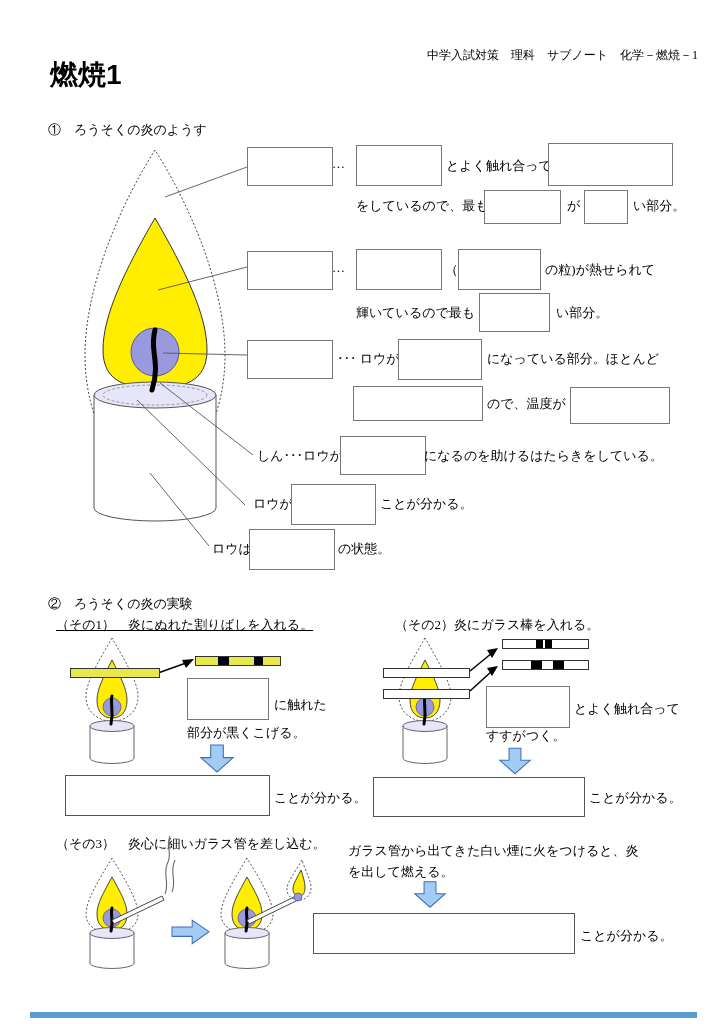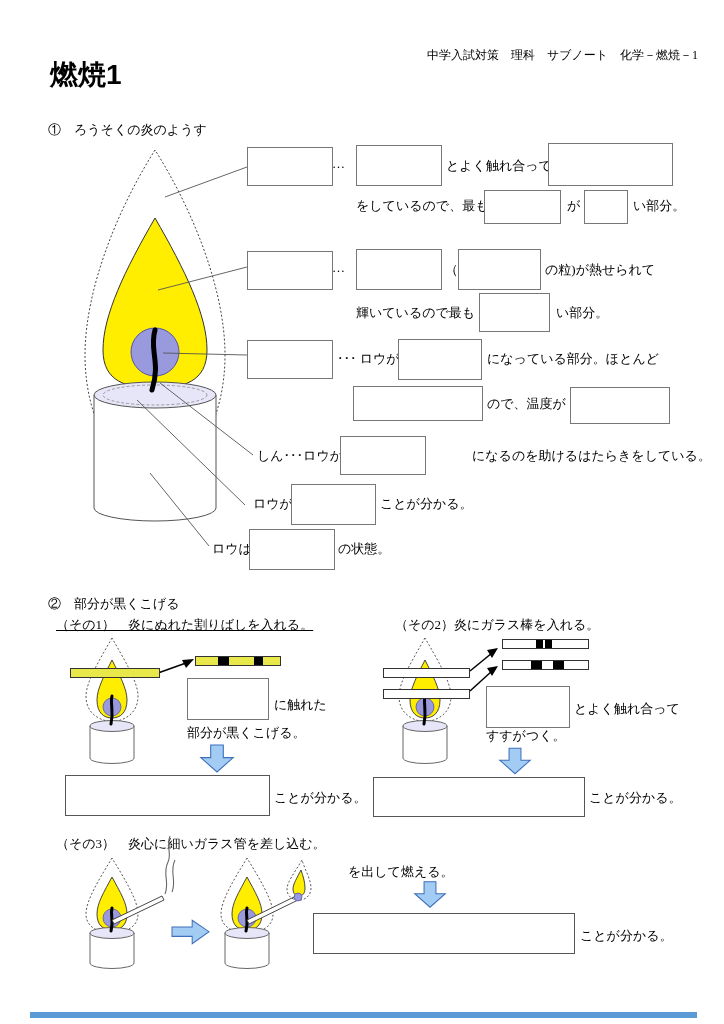--- a/index.html
+++ b/index.html
@@ -77,31 +77,31 @@
   <div class="box" style="left:247px;top:340px;width:84px;height:37px;"></div>
   <div class="t" style="left:337px;top:351px;">･･･ ロウが</div>
   <div class="box" style="left:398px;top:339px;width:82px;height:39px;"></div>
   <div class="t" style="left:487px;top:351px;">になっている部分。ほとんど</div>
   <div class="box" style="left:353px;top:386px;width:128px;height:33px;"></div>
   <div class="t" style="left:487px;top:396px;">ので、温度が</div>
   <div class="box" style="left:570px;top:387px;width:98px;height:35px;"></div>
 
   <div class="t" style="left:257px;top:448px;">しん･･･ロウが</div>
   <div class="box" style="left:340px;top:436px;width:84px;height:37px;"></div>
-  <div class="t" style="left:424px;top:448px;margin-left:48px;">になるのを助けるはたらきをしている。</div>
+  <div class="t" style="left:424px;top:448px;">になるのを助けるはたらきをしている。</div>
 
   <div class="t" style="left:253px;top:496px;">ロウが</div>
   <div class="box" style="left:291px;top:484px;width:83px;height:39px;"></div>
   <div class="t" style="left:380px;top:496px;">ことが分かる。</div>
 
   <div class="t" style="left:212px;top:541px;">ロウは</div>
   <div class="box" style="left:249px;top:529px;width:84px;height:39px;"></div>
   <div class="t" style="left:338px;top:541px;">の状態。</div>
 
-  <div class="t" style="left:48px;top:596px;">②　部分が黒くこげる</div>
+  <div class="t" style="left:48px;top:596px;">②　ろうそくの炎の実験</div>
   <div class="t" style="left:56px;top:617px;text-decoration:underline;">（その1）　炎にぬれた割りばしを入れる。</div>
   <div class="t" style="left:395px;top:617px;">（その2）炎にガラス棒を入れる。</div>
 
   <svg width="90" height="140" viewBox="0 0 90 140" style="left:67px;top:634px;">
     <path d="M45 4 C 33 25, 19 48, 19 62 C 19 78, 30 86, 45 88 C 60 86, 71 78, 71 62 C 71 48, 57 25, 45 4 Z" fill="#fff" stroke="#444" stroke-width="0.9" stroke-dasharray="2 2"></path>
     <path d="M45 26 C 37 42, 30 55, 30 66 C 30 79, 37 84, 45 84 C 53 84, 60 79, 60 66 C 60 55, 53 42, 45 26 Z" fill="#FFEE00" stroke="#333" stroke-width="0.9"></path>
     <circle cx="45" cy="73" r="9" fill="#9999DD" stroke="#5555AA" stroke-width="0.8"></circle>
     <path d="M23 92 L23 124 A22 5.5 0 0 0 67 124 L67 92" fill="#fff" stroke="#555" stroke-width="0.9"></path>
     <ellipse cx="45" cy="92" rx="22" ry="5.5" fill="#E6E6F8" stroke="#555" stroke-width="0.9"></ellipse>
     <path d="M45 62 C 43 70, 47 76, 44 90" fill="none" stroke="#000" stroke-width="3" stroke-linecap="round"></path>
@@ -171,20 +171,21 @@
     <circle cx="32" cy="88" r="9" fill="#9999DD" stroke="#5555AA" stroke-width="0.8"></circle>
     <path d="M10 103 L10 133 A22 5.5 0 0 0 54 133 L54 103" fill="#fff" stroke="#555" stroke-width="0.9"></path>
     <ellipse cx="32" cy="103" rx="22" ry="5.5" fill="#E6E6F8" stroke="#555" stroke-width="0.9"></ellipse>
     <path d="M32 78 C 30 85, 34 90, 31 101" fill="none" stroke="#000" stroke-width="3" stroke-linecap="round"></path>
     <polygon points="32,90 81,66 83,70 34,94" fill="#fff" stroke="#333" stroke-width="0.9"></polygon>
     <path d="M87 30 C 80 42, 72 52, 72 59 C 72 66, 77 70, 84 70 C 91 70, 96 65, 96 58 C 96 50, 90 40, 87 30 Z" fill="none" stroke="#444" stroke-width="0.9" stroke-dasharray="2 2"></path>
     <path d="M86 40 C 82 48, 78 54, 78 59 C 78 64, 81 66, 84 66 C 88 66, 90 63, 90 58 C 90 52, 88 46, 86 40 Z" fill="#FFEE00" stroke="#333" stroke-width="0.9"></path>
     <circle cx="83" cy="67" r="4" fill="#9999DD" stroke="#5555AA" stroke-width="0.8"></circle>
   </svg>
 
+  <div class="t" style="left:348px;top:843px;">ガラス管から出てきた白い煙に火をつけると、炎</div>
   <div class="t" style="left:348px;top:864px;">を出して燃える。</div>
   <svg width="34" height="27" viewBox="0 0 40 30" style="left:413px;top:881px;">
     <path d="M13 0 L27 0 L27 14 L38 14 L20 30 L2 14 L13 14 Z" fill="#A3CCF5" stroke="#3E6FB8" stroke-width="1.2"></path>
   </svg>
   <div class="box" style="left:313px;top:913px;width:260px;height:39px;border-color:#555;"></div>
   <div class="t" style="left:580px;top:928px;">ことが分かる。</div>
 
   <div style="position:absolute;left:30px;top:1012px;width:667px;height:6px;background:#5B9BD5;"></div>
 
 </div>

